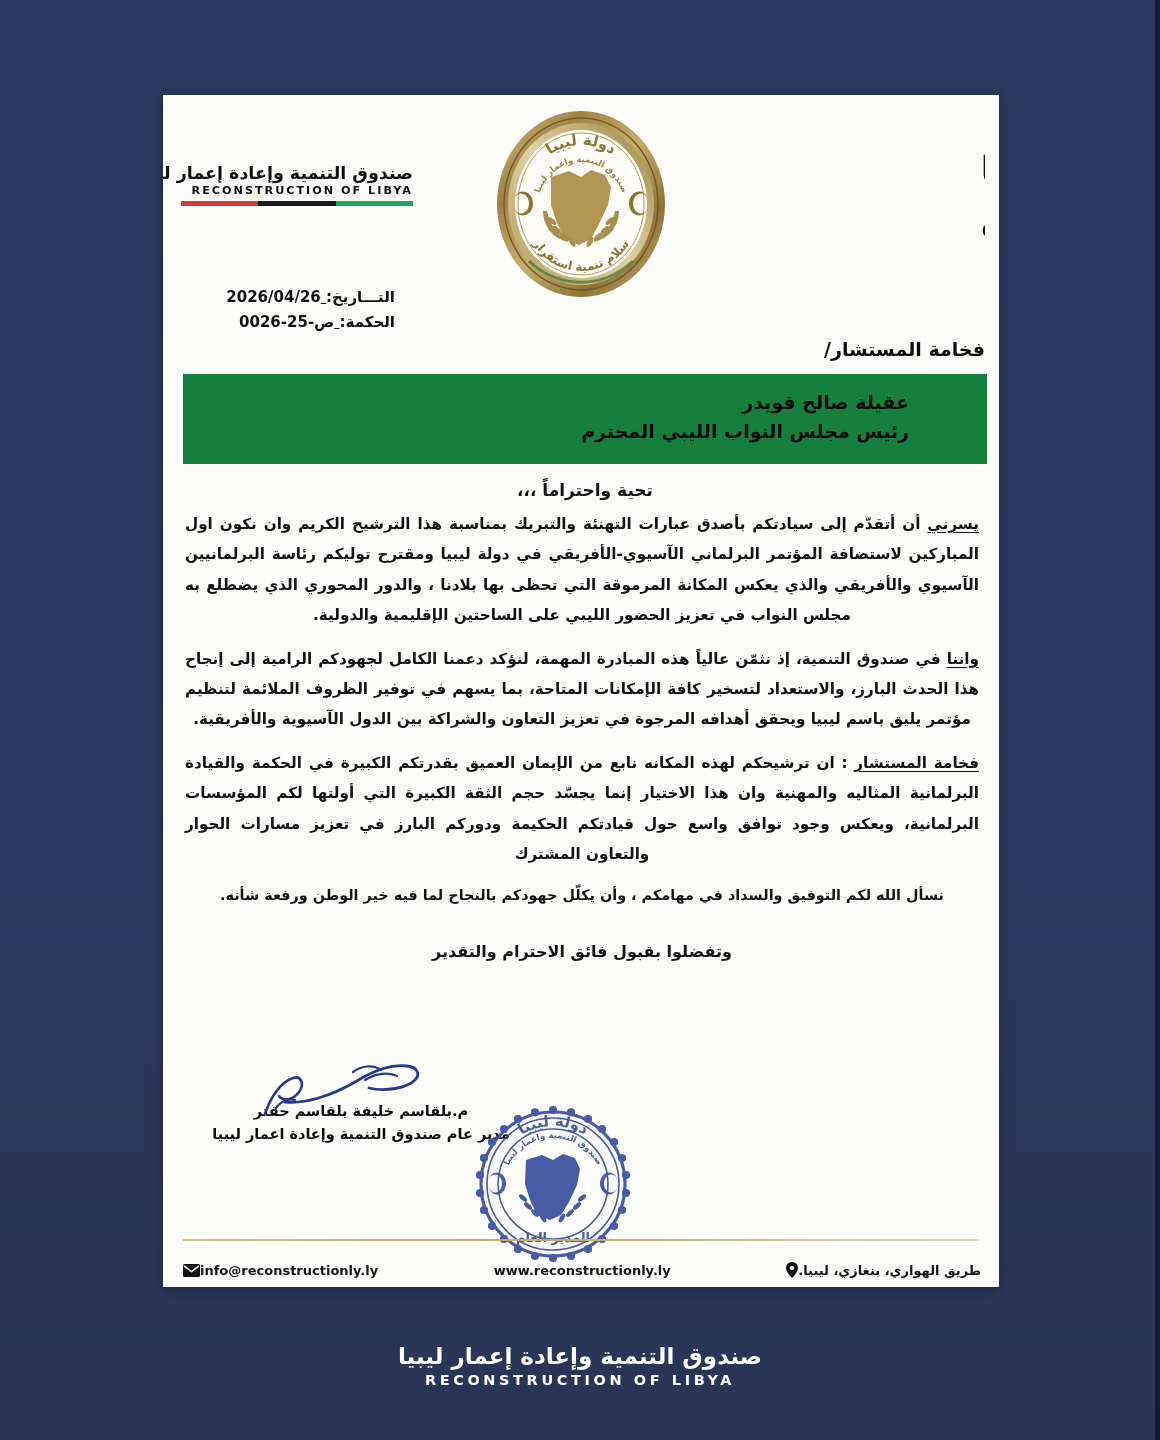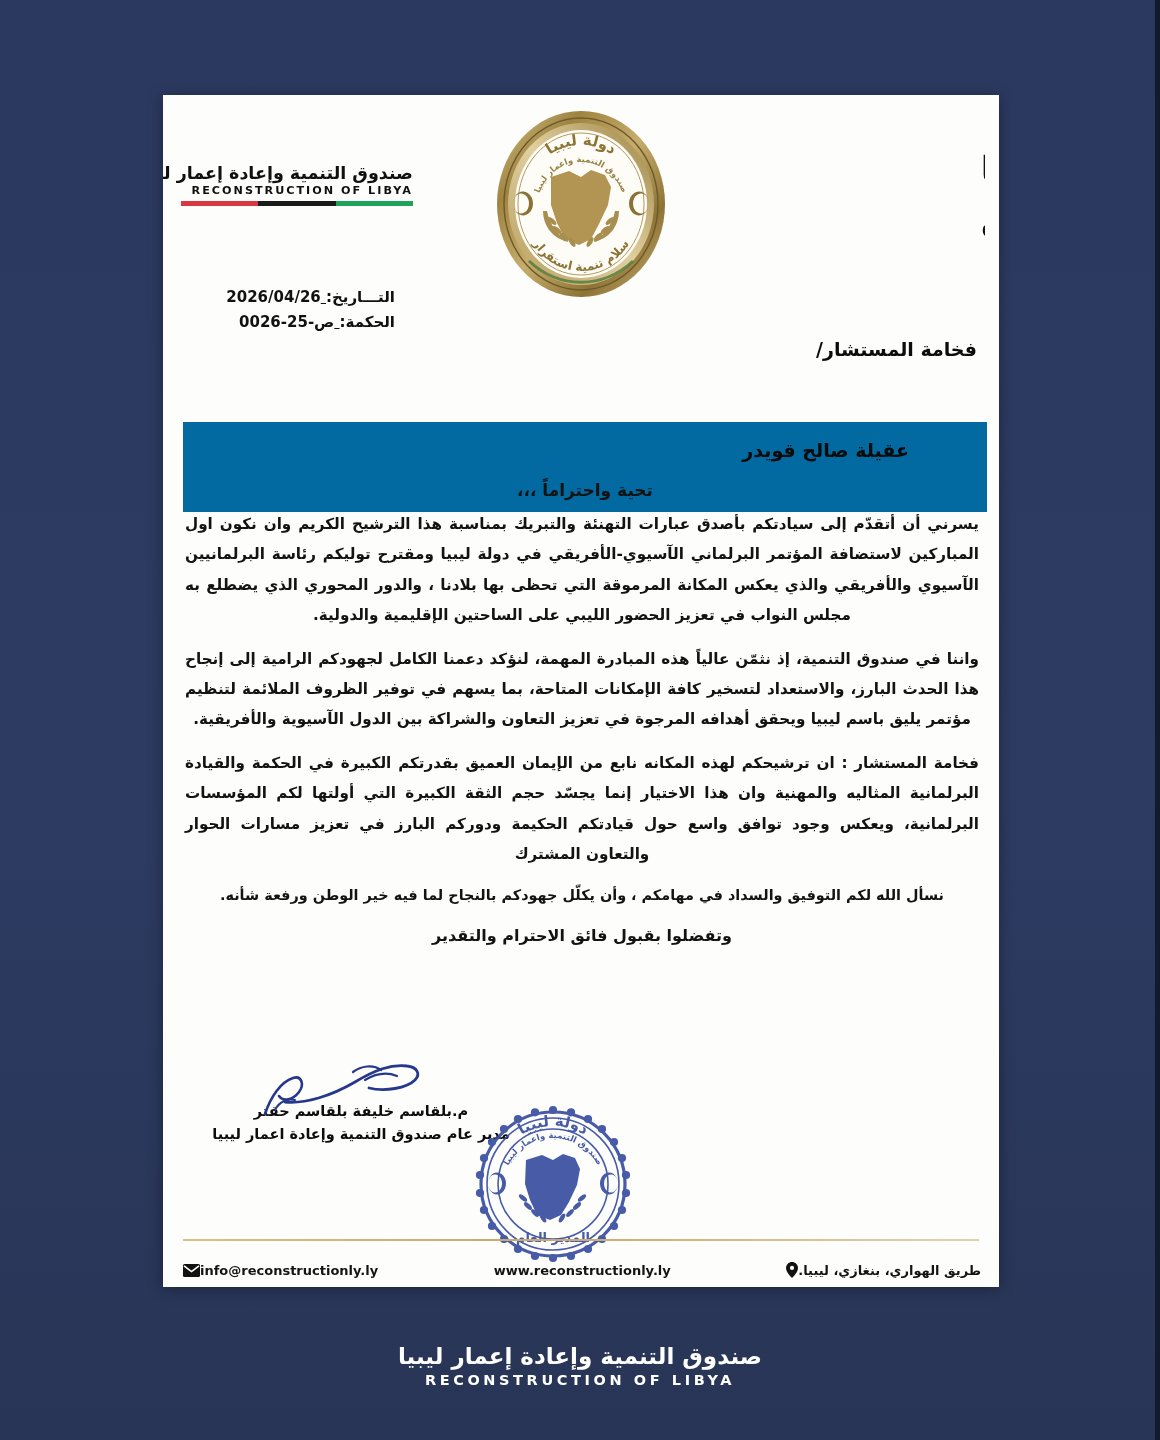--- a/index.html
+++ b/index.html
@@ -120,38 +120,37 @@
     line-height: 1.65;
     width: 210px;
   }
   .meta-row { white-space: nowrap; text-decoration: underline; }
   .meta-label { display: inline-block; }
   .meta-value { display: inline-block; direction: ltr; unicode-bidi: embed; }
 
   
   .salutation {
     position: absolute;
-    right: 22px;
+    right: 14px;
     top: 243px;
     font-size: 19px;
     font-weight: 700;
     color: #0c0c0c;
     letter-spacing: -.4px;
   }
 
   .addressee-box {
     position: absolute;
     left: 20px;
     right: 12px;
     top: 279px;
     height: 90px;
-    background: #0369a1;
+    background: #15803d;
     padding: 14px 78px 8px 0;
     text-align: right;
-    margin-top: 48px;
   }
   .addressee-name,
   .addressee-title {
     font-size: 19px;
     font-weight: 700;
     color: #0b0b0b;
     line-height: 1.55;
     letter-spacing: 2.4px;
     white-space: nowrap;
   }
@@ -176,29 +175,30 @@
   .para {
     font-size: 15.2px;
     font-weight: 700;
     line-height: 2.0;
     text-align: justify;
     text-align-last: center;
     margin-bottom: 13px;
     letter-spacing: .1px;
   }
   .para .lead {
+    text-decoration: underline;
     text-underline-offset: 3px;
   }
   .para-closing {
     font-size: 14.4px;
     font-weight: 700;
     line-height: 1.9;
     text-align: justify;
     text-align-last: center;
-    margin-bottom: 16px;
+    margin-bottom: 32px;
   }
   .signoff {
     text-align: center;
     font-size: 16px;
     font-weight: 700;
     letter-spacing: .5px;
     margin-top: 6px;
   }
 
   
@@ -398,20 +398,21 @@
       <div class="meta-row">
         <span class="meta-label">الحكمة:</span>
         <span class="meta-value">0026-ص-25</span>
       </div>
     </div>
 
     <div class="salutation">فخامة المستشار/</div>
 
     <div class="addressee-box">
       <div class="addressee-name">عقيلة صالح قويدر</div>
+      <div class="addressee-title">رئيس مجلس النواب الليبي المحترم</div>
     </div>
 
     <div class="body">
 
       <div class="greeting">تحية واحتراماً ،،،</div>
 
       <p class="para"><span class="lead">يسرني</span><span> أن أتقدّم إلى سيادتكم بأصدق عبارات التهنئة والتبريك بمناسبة هذا الترشيح الكريم وان نكون اول المباركين لاستضافة المؤتمر البرلماني الآسيوي-الأفريقي في دولة ليبيا ومقترح توليكم رئاسة البرلمانيين الآسيوي والأفريقي والذي يعكس المكانة المرموقة التي تحظى بها بلادنا ، والدور المحوري الذي يضطلع به مجلس النواب في تعزيز الحضور الليبي على الساحتين الإقليمية والدولية.</span></p>
 
       <p class="para"><span class="lead">واننا</span><span> في صندوق التنمية، إذ نثمّن عالياً هذه المبادرة المهمة، لنؤكد دعمنا الكامل لجهودكم الرامية إلى إنجاح هذا الحدث البارز، والاستعداد لتسخير كافة الإمكانات المتاحة، بما يسهم في توفير الظروف الملائمة لتنظيم مؤتمر يليق باسم ليبيا ويحقق أهدافه المرجوة في تعزيز التعاون والشراكة بين الدول الآسيوية والأفريقية.</span></p>
 

